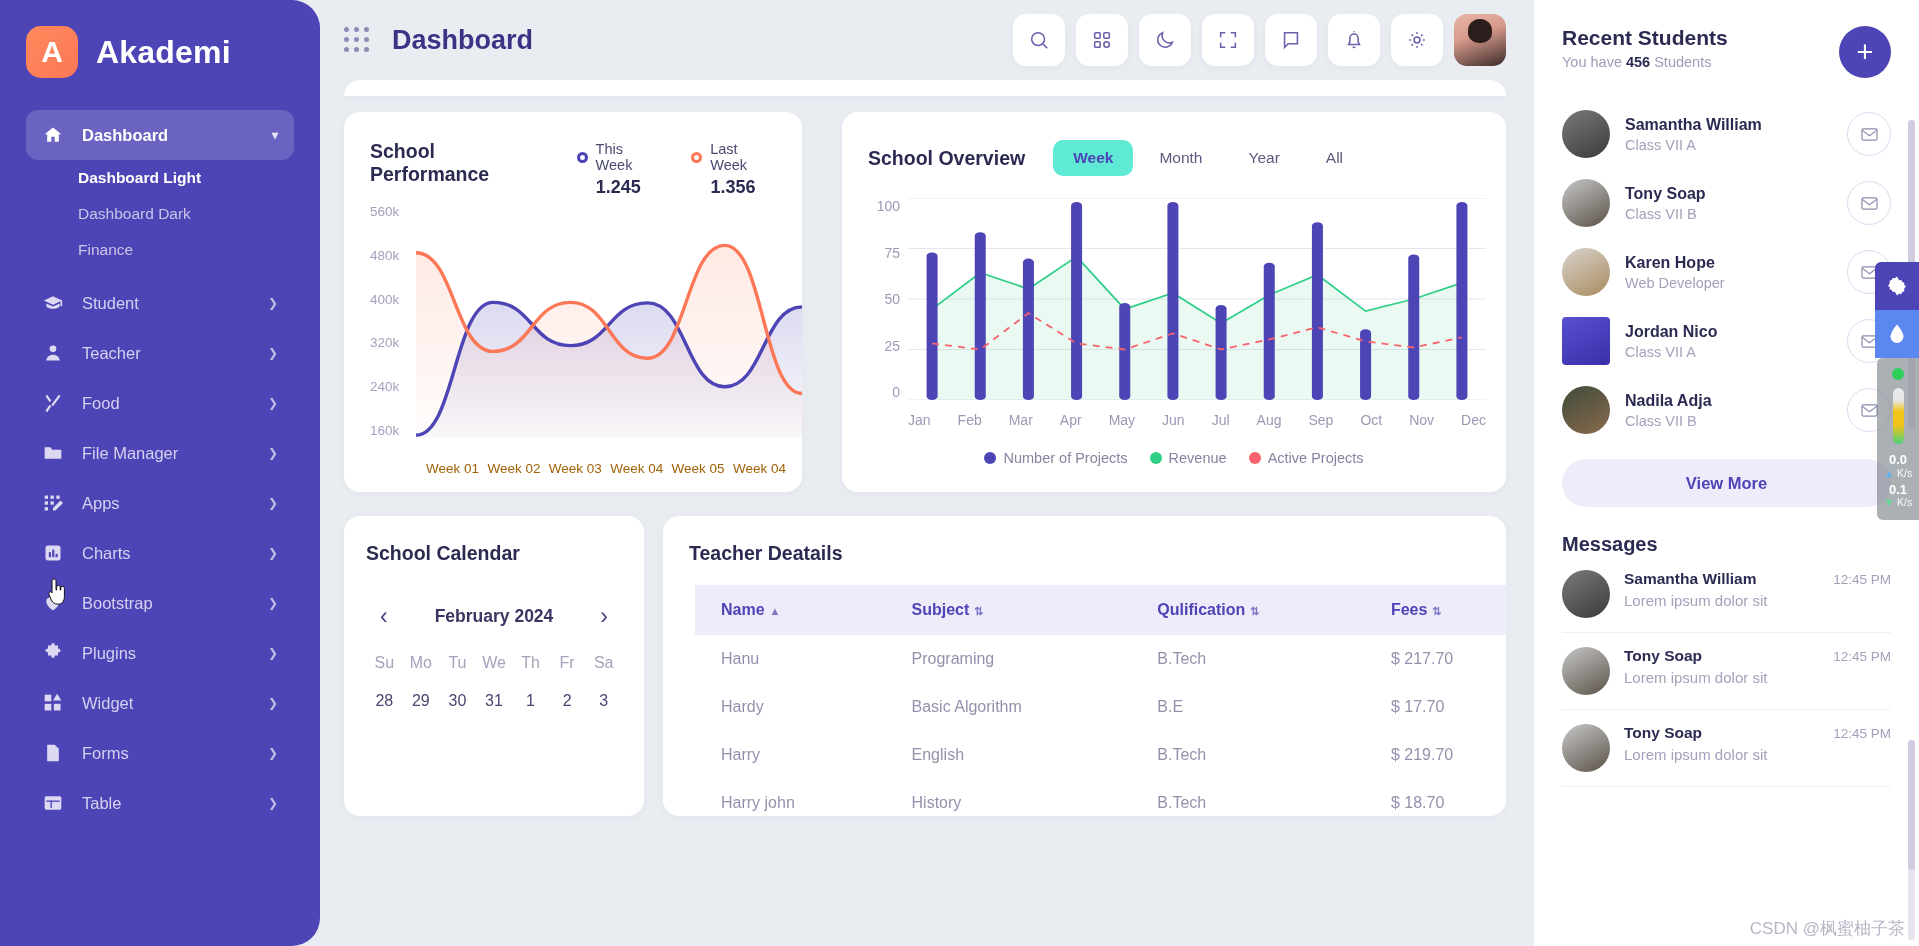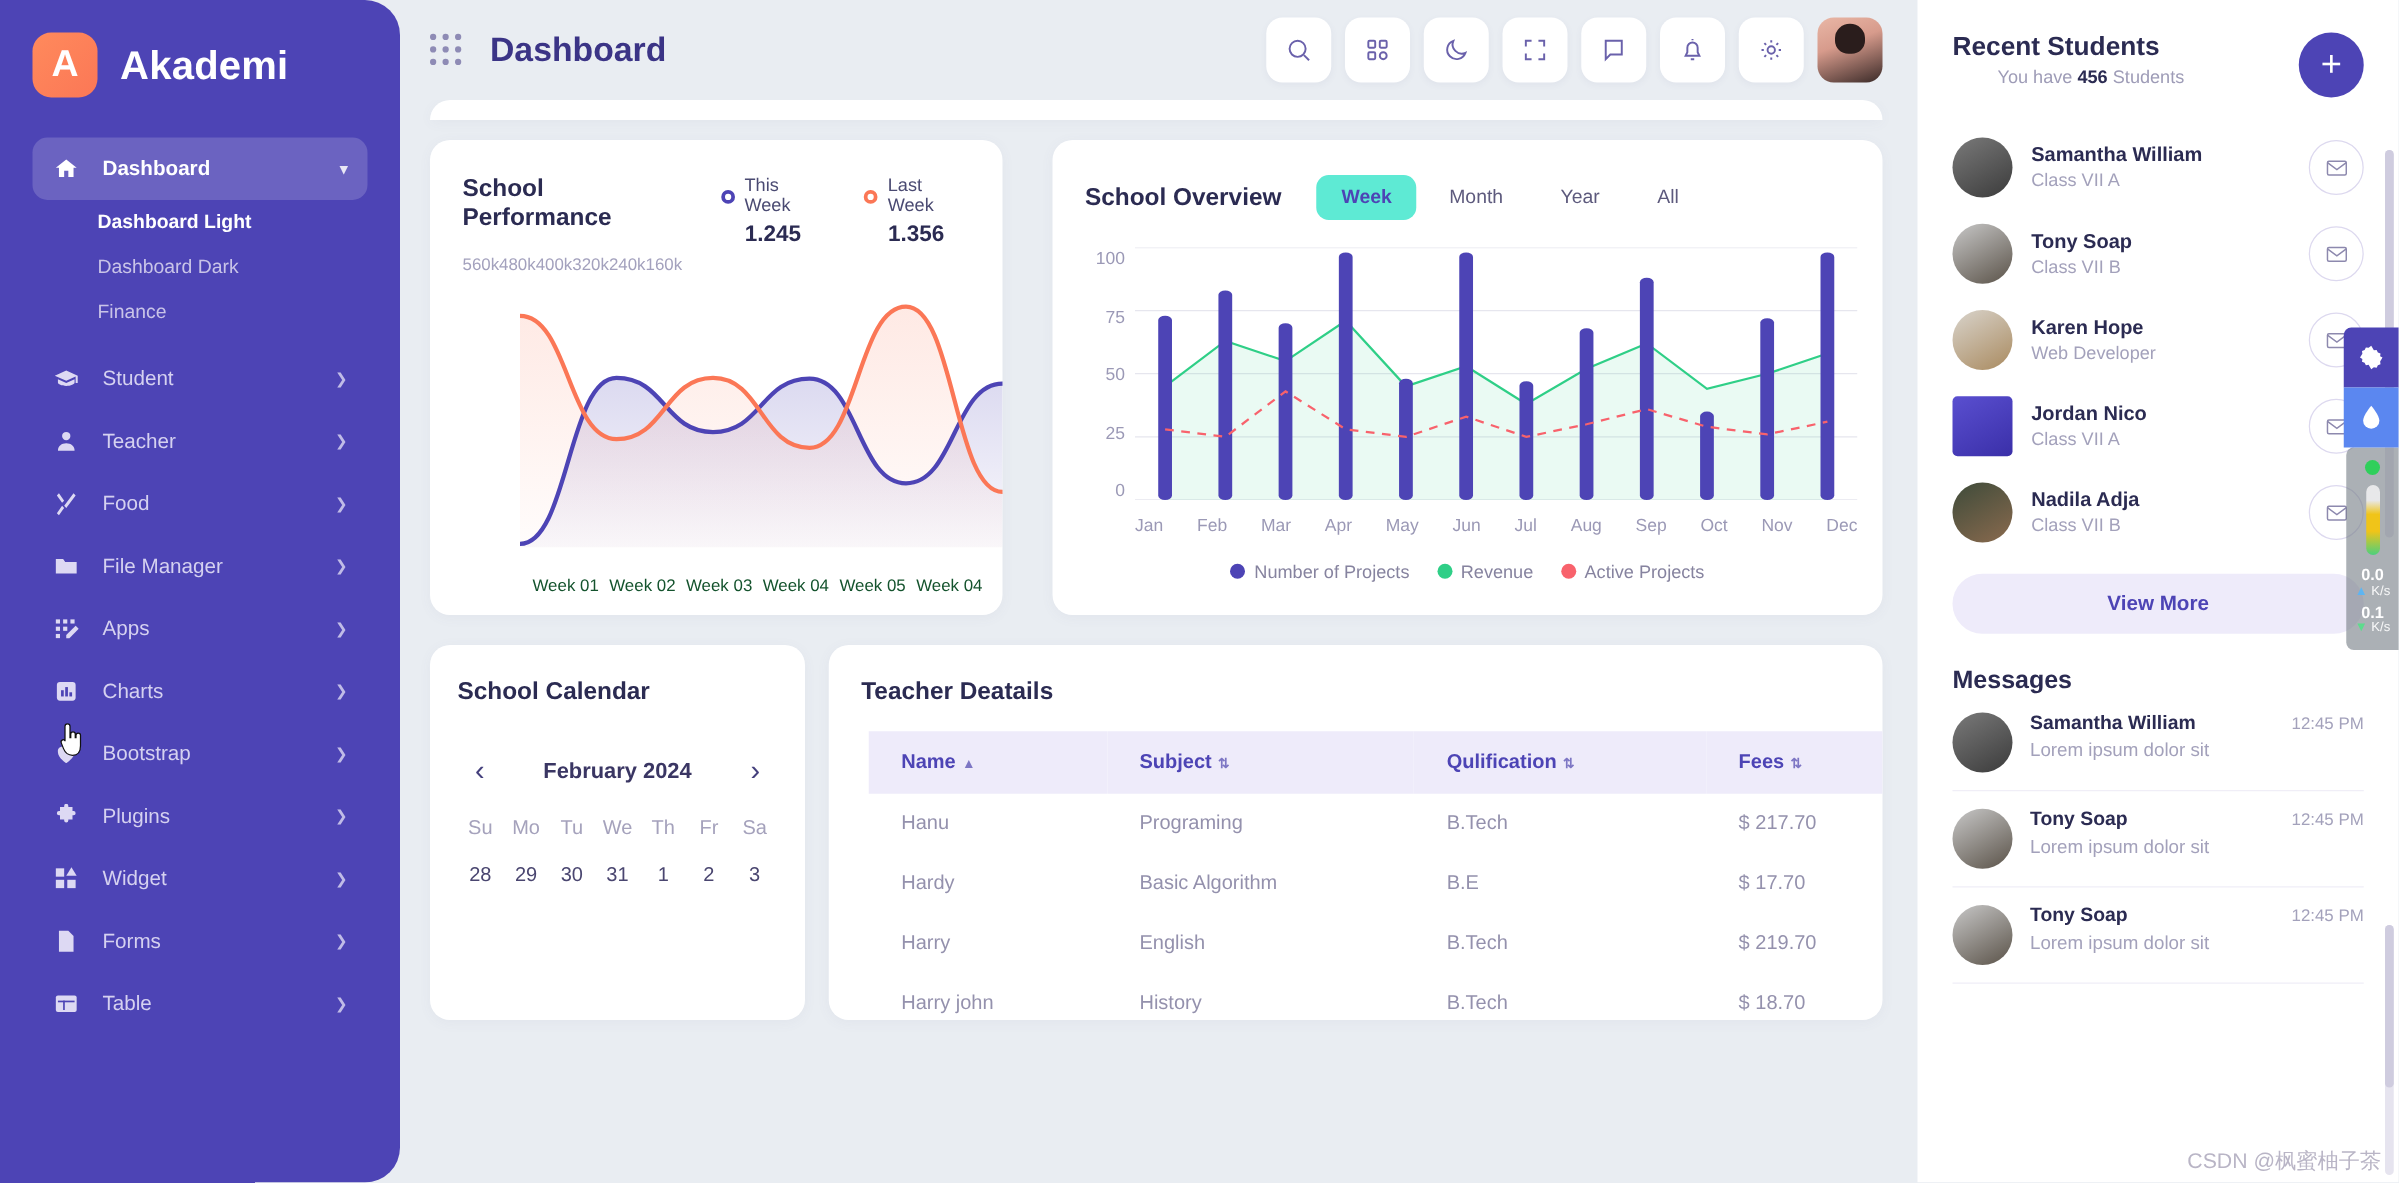--- a/index.html
+++ b/index.html
@@ -79,24 +79,24 @@
   .perf-head { display: flex; align-items: flex-start; gap: 22px; }
   .card-title { font-size: 19.5px; font-weight: bold; color: #2b2b52; }
   .legend-pair { display: flex; gap: 30px; margin-top: 1px; }
   .lg { }
   .lg-top { display: flex; align-items: center; gap: 8px; font-size: 14.5px; color: #4a4a72; }
   .ring { width: 11px; height: 11px; border-radius: 50%; border: 3px solid #4d44b5; }
   .ring.orange { border-color: #fb7756; }
   .lg-val { font-size: 18px; font-weight: bold; color: #2b2b52; margin-top: 4px; margin-left: 19px; }
   .chart-area { position: absolute; left: 0; right: 0; top: 92px; bottom: 12px; }
   .ylabels { position: absolute; left: 26px; top: 0; width: 52px; height: calc(100% - 42px);
-             display: flex; flex-direction: row; justify-content: space-between;
+             display: flex; flex-direction: column; justify-content: space-between;
              font-size: 13.5px; color: #a3a1bd; }
   .xlabels { position: absolute; left: 82px; right: 16px; bottom: 4px;
-             display: flex; justify-content: space-between; font-size: 13.5px; color: #14532d; }
+             display: flex; justify-content: space-between; font-size: 13.5px; color: #a16207; }
   .svgwrap { position: absolute; left: 72px; right: 0px; top: 6px; bottom: 42px; }
   .svgwrap svg { width: 100%; height: 100%; display: block; }
   
   .ov-head { display: flex; align-items: center; gap: 18px; }
   .ov-tabs { display: flex; align-items: center; gap: 6px; margin-left: 10px; }
   .ov-tab { padding: 9px 20px; border-radius: 10px; font-size: 15.5px; color: #5d5a7d; cursor: pointer; }
   .ov-tab.active { background: #5eead4; color: #4d44b5; font-weight: 600; }
   .ov-chart { position: absolute; left: 0; right: 0; top: 78px; bottom: 10px; }
   .ov-y { position: absolute; left: 22px; top: 8px; width: 36px; height: calc(100% - 90px);
           display:flex; flex-direction: column; justify-content: space-between;
@@ -124,21 +124,21 @@
   th { text-align: left; padding: 16px 26px; font-size: 16px; color: #4d44b5; font-weight: 600; white-space: nowrap; cursor: pointer; }
   th .sort { font-size: 11px; margin-left: 5px; color: #7d76c4; }
   td { padding: 15px 26px; font-size: 16px; color: #9491ad; }
   
   #right {
     position: absolute; right: 0; top: 0; width: 385px; height: 946px;
     background: #fff; padding: 26px 28px 0 28px; overflow: hidden;
   }
   .rs-head { display: flex; align-items: flex-start; }
   .rs-title { font-size: 21px; font-weight: bold; color: #2b2b52; }
-  .rs-sub { font-size: 14.5px; color: #9e9cb7; margin-top: 4px; margin-left: 36px; }
+  .rs-sub { font-size: 14.5px; color: #9e9cb7; margin-top: 4px; }
   .rs-sub b { color: #2b2b52; }
   .add-btn {
     margin-left: auto; width: 52px; height: 52px; border-radius: 50%;
     background: #4d44b5; color: #fff; font-size: 29px; cursor: pointer;
     display: flex; align-items: center; justify-content: center; line-height: 1;
   }
   .stu-list { margin-top: 22px; }
   .stu {
     display: flex; align-items: center; gap: 15px; padding: 10px 0 11px;
   }

